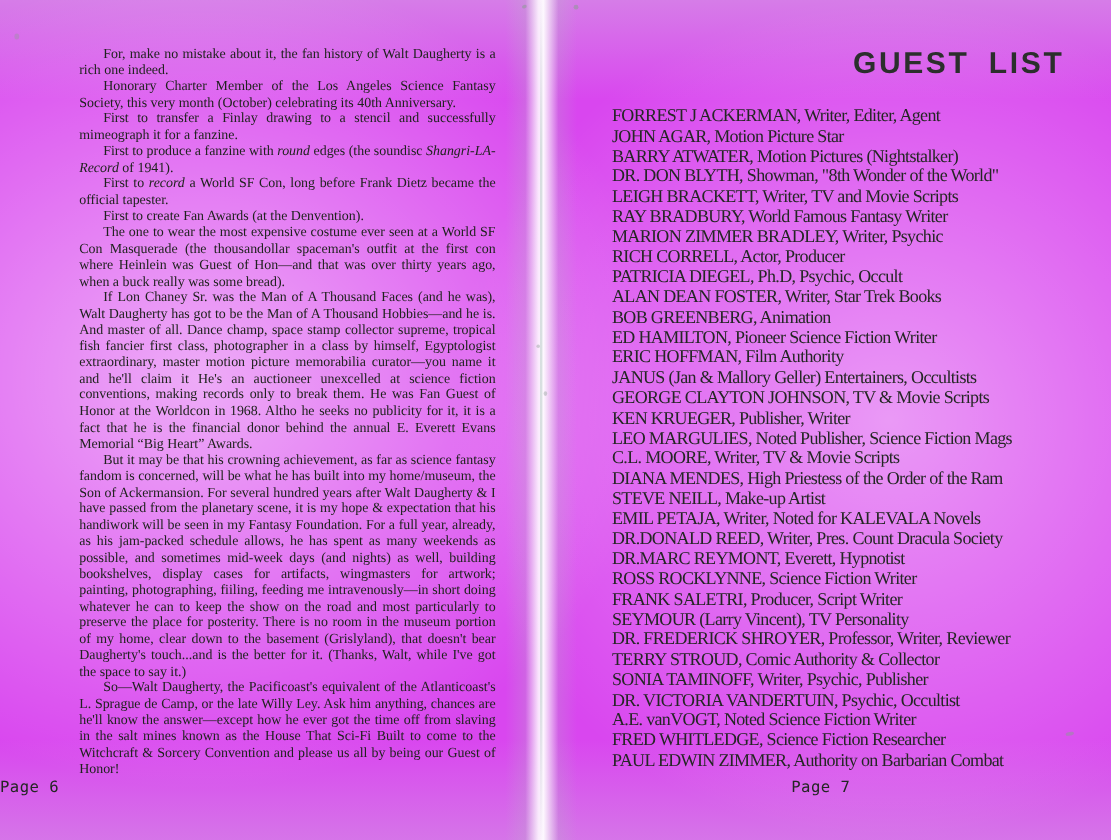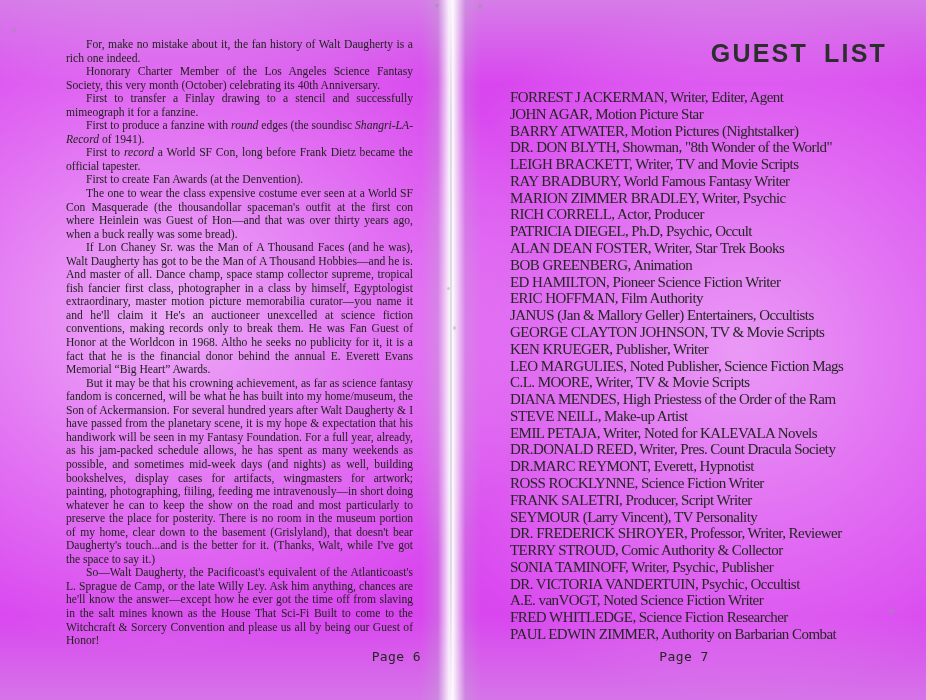--- a/index.html
+++ b/index.html
@@ -142,21 +142,21 @@
     position: absolute;
     font-family: "DejaVu Sans Mono", "Liberation Mono", monospace;
     font-size: 13px;
     letter-spacing: 0.4px;
     color: #23262300;
   }
   .folio-left {
     left: 0;
     top: 649px;
     width: 421px;
-    text-align: right;
+    text-align: left;
     color: #232623;
   }
   .folio-right {
     left: 0;
     top: 649px;
     width: 406px;
     text-align: center;
     color: #232623;
   }
 
@@ -188,21 +188,21 @@
       <p>For, make no mistake about it, the fan history of Walt Daugherty is a rich one indeed.</p>
       <p>Honorary Charter Member of the Los Angeles Science Fantasy Society, this very month (October) celebrating its 40th Anniversary.</p>
       <p>First to transfer a Finlay drawing to a stencil and successfully mimeograph it for a fanzine.</p>
       <p>
         <span>First to produce a fanzine with </span><i>round</i><span> edges (the soundisc </span><i>Shangri-LA-Record</i><span> of 1941).</span>
       </p>
       <p>
         <span>First to </span><i>record</i><span> a World SF Con, long before Frank Dietz became the official tapester.</span>
       </p>
       <p>First to create Fan Awards (at the Denvention).</p>
-      <p>The one to wear the class expensive costume ever seen at a World SF Con Masquerade (the thousandollar spaceman's outfit at the first con where Heinlein was Guest of Hon—and that was over thirty years ago, when a buck really was some bread).</p>
+      <p>The one to wear the most expensive costume ever seen at a World SF Con Masquerade (the thousandollar spaceman's outfit at the first con where Heinlein was Guest of Hon—and that was over thirty years ago, when a buck really was some bread).</p>
       <p>If Lon Chaney Sr. was the Man of A Thousand Faces (and he was), Walt Daugherty has got to be the Man of A Thousand Hobbies—and he is. And master of all. Dance champ, space stamp collector supreme, tropical fish fancier first class, photographer in a class by himself, Egyptologist extraordinary, master motion picture memorabilia curator—you name it and he'll claim it  He's an auctioneer unexcelled at science fiction conventions, making records only to break them.  He was Fan Guest of Honor at the Worldcon in 1968.  Altho he seeks no publicity for it, it is a fact that he is the financial donor behind the annual E. Everett Evans Memorial “Big Heart” Awards.</p>
       <p>But it may be that his crowning achievement, as far as science fantasy fandom is concerned, will be what he has built into my home/museum, the Son of Ackermansion.  For several hundred years after Walt Daugherty &amp; I have passed from the planetary scene, it is my hope &amp; expectation that his handiwork will be seen in my Fantasy Foundation.  For a full year, already, as his jam-packed schedule allows, he has spent as many weekends as possible, and sometimes mid-week days (and nights) as well, building bookshelves, display cases for artifacts, wingmasters for artwork; painting, photographing, fiiling, feeding me intravenously—in short doing whatever he can to keep the show on the road and most particularly to preserve the place for posterity.  There is no room in the museum portion of my home, clear down to the basement (Grislyland), that doesn't bear Daugherty's touch...and is the better for it.  (Thanks, Walt, while I've got the space to say it.)</p>
       <p>So—Walt Daugherty, the Pacificoast's equivalent of the Atlanticoast's L. Sprague de Camp, or the late Willy Ley.  Ask him anything, chances are he'll know the answer—except how he ever got the time off from slaving in the salt mines known as the House That Sci-Fi Built to come to the Witchcraft &amp; Sorcery Convention and please us all by being our Guest of Honor!</p>
     </div>
 
     <div class="folio folio-left">Page 6</div>
   </div>
 
   <div class="gutter"></div>
   <div class="gutter-line"></div>

